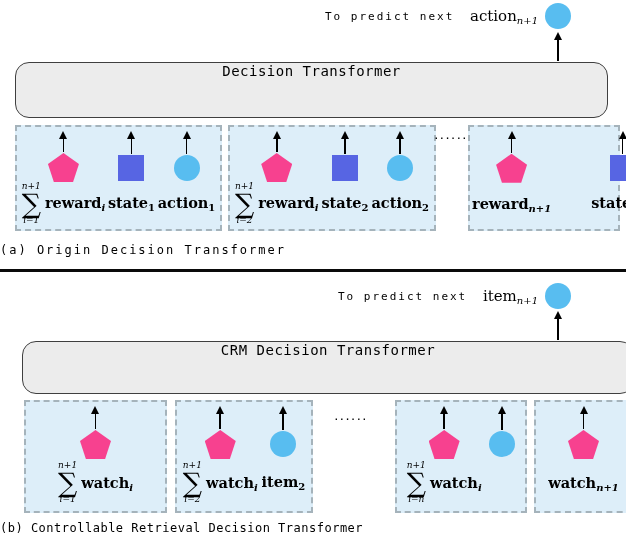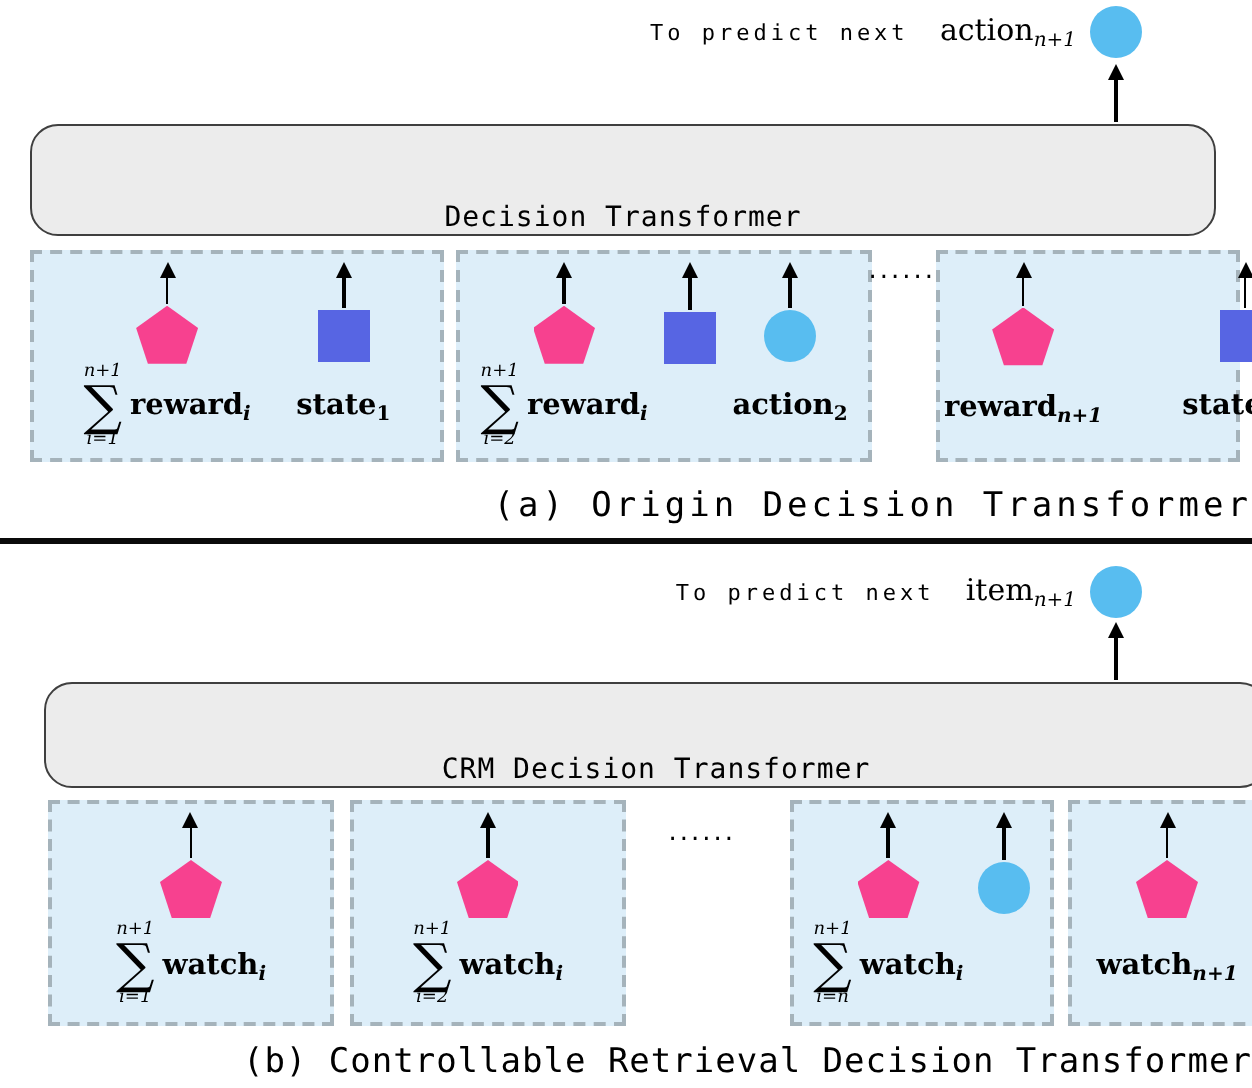--- a/index.html
+++ b/index.html
@@ -20,21 +20,21 @@
   .predict-row{display:flex;align-items:center;gap:7px;}
   .predict-prefix{font-size:11px;letter-spacing:2px;white-space:pre;}
   .predict-token{font-family:"DejaVu Serif","Liberation Serif",serif;font-weight:normal;font-size:15px;letter-spacing:0;white-space:nowrap;}
   .wsub{font-size:10px;vertical-align:-3px;}
   .it{font-style:italic;}
   .ball{width:26px;height:26px;border-radius:50%;background:var(--circle);flex:none;}
 
   
   .tf-box{
     background:var(--transformer_bg);border:1.5px solid var(--transformer_border);
-    border-radius:14px;display:flex;align-items:flex-end;justify-content:center;
+    border-radius:14px;display:flex;align-items:flex-start;justify-content:center;
     font-size:14px;letter-spacing:0.5px;
   }
 
   
   .free-arrow{display:flex;flex-direction:column;align-items:center;width:10px;}
   .arrow-head{width:0;height:0;border-left:4.5px solid transparent;border-right:4.5px solid transparent;border-bottom:8px solid var(--arrow);}
   .arrow-shaft{width:1.8px;flex:1;background:var(--arrow);}
 
   
   .group{
@@ -55,21 +55,21 @@
   .label{
     display:flex;align-items:center;height:48px;margin-bottom:3px;
     font-family:"DejaVu Serif","Liberation Serif",serif;font-weight:bold;font-size:14.5px;white-space:nowrap;
   }
   #groups-b .label{height:50px;margin-bottom:4px;}
   .sum{display:flex;flex-direction:column;align-items:center;margin-right:4px;font-weight:normal;line-height:1;}
   .sum .lim{font-size:9px;line-height:1.1;}
   .sum .sigma{font-size:27px;line-height:0.9;font-weight:normal;}
 
   .dots{font-size:11px;letter-spacing:-1px;}
-  .caption{left:0;right:0;text-align:right;font-size:17px;}
+  .caption{left:0;right:0;text-align:left;font-size:12px;}
   .cap-a{letter-spacing:2px;}
   .cap-b{letter-spacing:0.5px;}
   .divider{left:0;right:0;height:2.5px;background:var(--divider);}
 </style>
 </head>
 <body>
 
 <div class="abs predict-row" style="top:3px;right:55px;">
   <span class="predict-prefix">To predict next </span>
   <span class="predict-token"><span>action</span><span class="wsub it">n+1</span></span>
@@ -107,20 +107,31 @@
         <div class="t-arrow">
           <div class="arrow-head"></div>
           <div class="arrow-shaft"></div>
         </div>
         <div class="shape square"></div>
         <div class="spacer"></div>
         <div class="label">
           <span class="wordwrap"><span class="word">state</span><span class="wsub">1</span></span>
         </div>
       </div>
+      <div class="token">
+        <div class="t-arrow">
+          <div class="arrow-head"></div>
+          <div class="arrow-shaft"></div>
+        </div>
+        <div class="shape circle"></div>
+        <div class="spacer"></div>
+        <div class="label">
+          <span class="wordwrap"><span class="word">action</span><span class="wsub">1</span></span>
+        </div>
+      </div>
     </div>
     <div class="group ga2">
       <div class="token">
         <div class="t-arrow">
           <div class="arrow-head"></div>
           <div class="arrow-shaft"></div>
         </div>
         <div class="shape pentagon"></div>
         <div class="spacer"></div>
         <div class="label">
@@ -132,20 +143,23 @@
           <span class="wordwrap"><span class="word">reward</span><span class="wsub it">i</span></span>
         </div>
       </div>
       <div class="token">
         <div class="t-arrow">
           <div class="arrow-head"></div>
           <div class="arrow-shaft"></div>
         </div>
         <div class="shape square"></div>
         <div class="spacer"></div>
+        <div class="label">
+          <span class="wordwrap"><span class="word">state</span><span class="wsub">2</span></span>
+        </div>
       </div>
       <div class="token">
         <div class="t-arrow">
           <div class="arrow-head"></div>
           <div class="arrow-shaft"></div>
         </div>
         <div class="shape circle"></div>
         <div class="spacer"></div>
         <div class="label">
           <span class="wordwrap"><span class="word">action</span><span class="wsub">2</span></span>
@@ -228,20 +242,31 @@
         <div class="spacer"></div>
         <div class="label">
           <span class="sum">
             <span class="lim it">n+1</span>
             <span class="sigma">∑</span>
             <span class="lim it">i=2</span>
           </span>
           <span class="wordwrap"><span class="word">watch</span><span class="wsub it">i</span></span>
         </div>
       </div>
+      <div class="token">
+        <div class="t-arrow">
+          <div class="arrow-head"></div>
+          <div class="arrow-shaft"></div>
+        </div>
+        <div class="shape circle"></div>
+        <div class="spacer"></div>
+        <div class="label">
+          <span class="wordwrap"><span class="word">item</span><span class="wsub">2</span></span>
+        </div>
+      </div>
     </div>
     <div class="group gb3">
       <div class="token">
         <div class="t-arrow">
           <div class="arrow-head"></div>
           <div class="arrow-shaft"></div>
         </div>
         <div class="shape pentagon"></div>
         <div class="spacer"></div>
         <div class="label">

